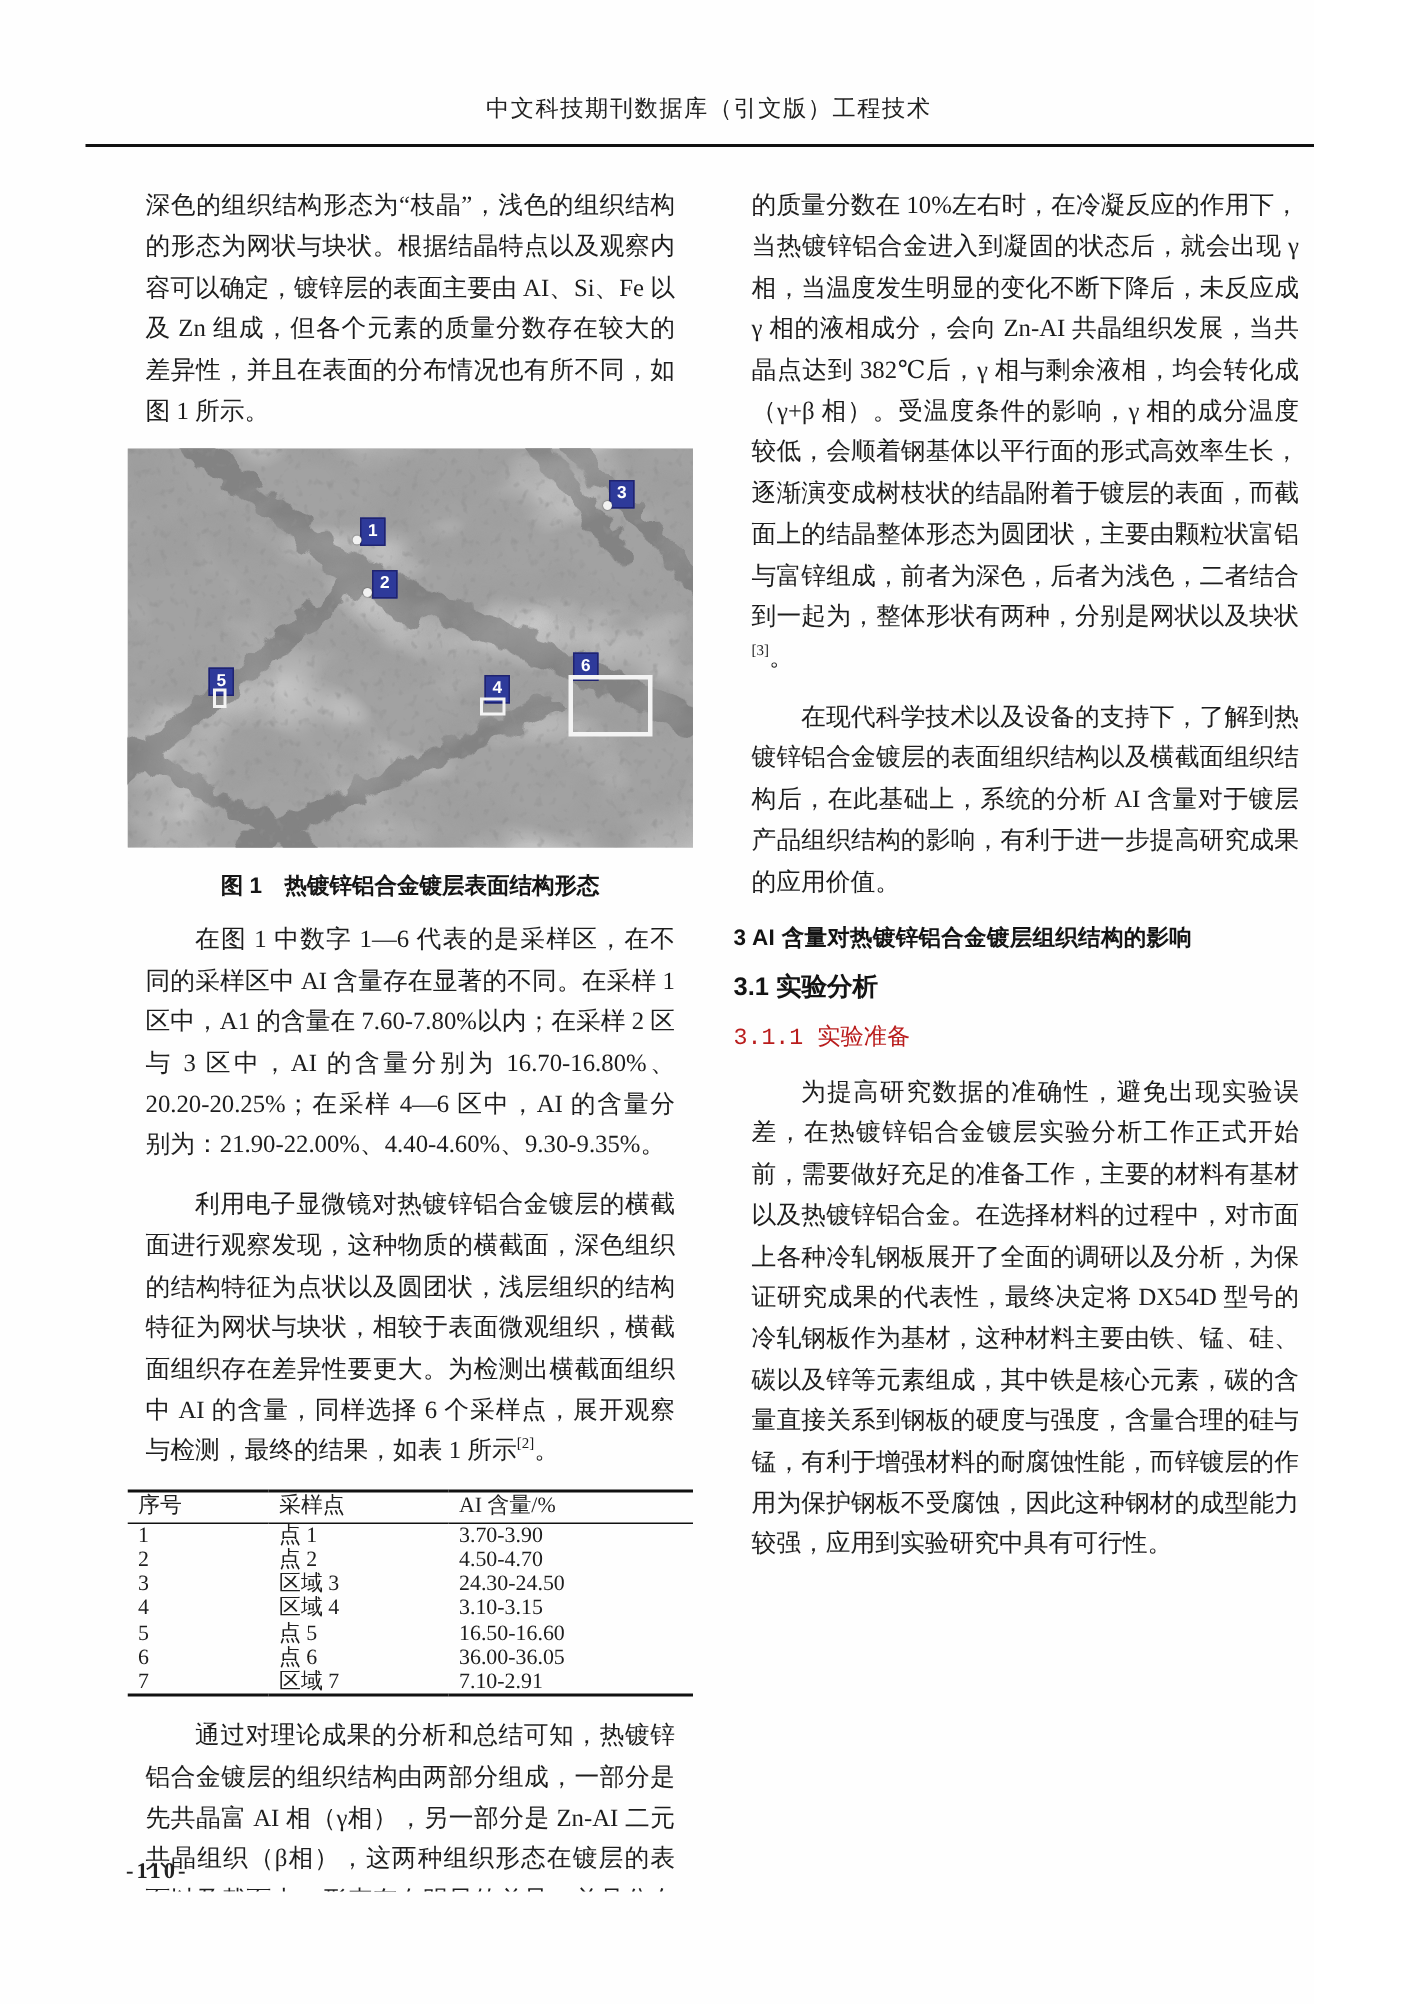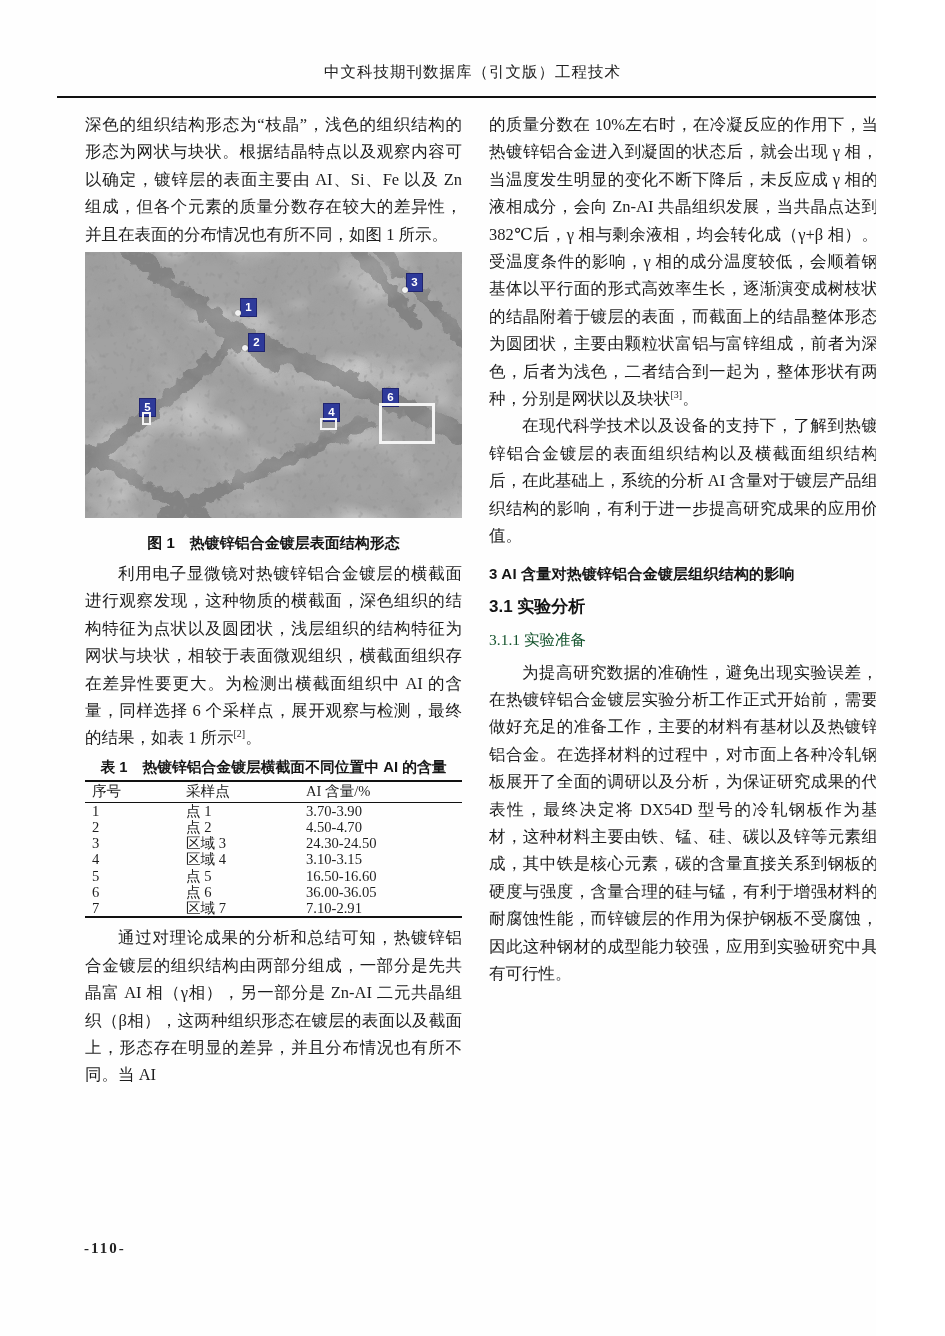--- a/index.html
+++ b/index.html
@@ -4,21 +4,21 @@
 <style>
   html,body{margin:0;padding:0;background:#ffffff;}
   .page{position:relative;width:876px;height:1336px;background:#fefefe;overflow:hidden;
         font-family:"Liberation Serif","DejaVu Serif",serif;color:#1d1d1d;}
   .journal-header{position:absolute;top:62px;left:0;width:945px;text-align:center;
         font-size:15.5px;letter-spacing:1px;color:#222;}
   .header-rule{position:absolute;top:96px;left:57px;width:831px;height:2px;background:#111;}
   .col{position:absolute;top:111px;}
   .col-left{left:85px;width:377px;height:1150px;overflow:hidden;}
   .col-right{left:489px;width:389px;height:1160px;overflow:hidden;}
-  p.body{margin:0;font-size:16.5px;line-height:27.4px;text-align:justify;text-justify:inter-ideograph;}
+  p.body{margin:12px;font-size:16.5px;line-height:27.4px;text-align:justify;text-justify:inter-ideograph;}
   p.indent{text-indent:2em;}
   sup.ref{font-size:10px;line-height:0;}
   
   .figure-wrap{position:relative;width:380px;height:266px;margin:4px 0 2px 0;background:#a0a0a0;overflow:hidden;}
   .figure-wrap svg{position:absolute;left:0;top:0;}
   .marker{position:absolute;width:15px;height:17px;border:1px solid #1f2370;
         color:#fff;font-family:"Liberation Sans",sans-serif;font-size:11.5px;font-weight:bold;
         text-align:center;line-height:16px;}
   .sample-dot{position:absolute;width:6px;height:6px;background:#f2f2f2;border-radius:50%;box-shadow:0 0 1px #333;}
   .sample-rect{position:absolute;border:2px solid #f4f4f4;background:transparent;}
@@ -31,22 +31,22 @@
         border-top:2.6px solid #111;border-bottom:2.6px solid #111;margin-bottom:6px;}
   table.al-table th{font-weight:normal;text-align:left;border-bottom:1.4px solid #111;
         padding:1px 0 2px 7px;line-height:17px;}
   table.al-table td{padding:0 0 0 7px;line-height:16.2px;}
   .c0{width:87px;} .c1{width:113px;}
   
   .h-sec{font-family:"Liberation Sans",sans-serif;font-weight:bold;font-size:15px;
         margin:15px 0 11px 0;color:#141414;letter-spacing:.2px;}
   .h-sub{font-family:"Liberation Sans",sans-serif;font-weight:bold;font-size:17px;
         margin:0 0 11px 0;color:#141414;}
-  .h-subsub{font-family:Liberation Serif, serif;font-weight:normal;font-size:15.5px;
-        margin:12px 0 8px 0;color:#14532d;}
+  .h-subsub{font-family:Liberation Mono, monospace;font-weight:normal;font-size:15.5px;
+        margin:12px 0 8px 0;color:#b91c1c;}
   .page-number{position:absolute;left:84px;top:1240px;font-size:15px;font-weight:bold;
         letter-spacing:2px;color:#222;}
 </style>
 </head>
 <body>
 
 <div class="page">
 
   <div class="journal-header">中文科技期刊数据库（引文版）工程技术</div>
   <div class="header-rule"></div>
@@ -103,23 +103,23 @@
 
       <div class="marker" style="left:54px;top:146px;background:#2e3a9a;"><span>5</span></div>
       <div class="sample-rect" style="left:57px;top:160px;width:5px;height:9px;"></div>
 
       <div class="marker" style="left:297px;top:136px;background:#2e3a9a;"><span>6</span></div>
       <div class="sample-rect" style="left:294px;top:151px;width:50px;height:35px;border-width:3px;"></div>
     </div>
 
     <div class="caption">图 1　热镀锌铝合金镀层表面结构形态</div>
 
+    <p class="body indent">在图 1 中数字 1—6 代表的是采样区，在不同的采样区中 AI 含量存在显著的不同。在采样 1 区中，A1 的含量在 7.60-7.80%以内；在采样 2 区与 3 区中，AI 的含量分别为 16.70-16.80%、20.20-20.25%；在采样 4—6 区中，AI 的含量分别为：21.90-22.00%、4.40-4.60%、9.30-9.35%。</p>
     <p class="body indent"><span>利用电子显微镜对热镀锌铝合金镀层的横截面进行观察发现，这种物质的横截面，深色组织的结构特征为点状以及圆团状，浅层组织的结构特征为网状与块状，相较于表面微观组织，横截面组织存在差异性要更大。为检测出横截面组织中 AI 的含量，同样选择 6 个采样点，展开观察与检测，最终的结果，如表 1 所示</span><sup class="ref">[2]</sup><span>。</span></p>
 
-    <div class="table-title">表 1　热镀锌铝合金镀层横截面不同位置中 AI 的含量</div>
     <table class="al-table">
       <thead>
         <tr>
           <th class="c0">序号</th>
           <th class="c1">采样点</th>
           <th>AI 含量/%</th>
         </tr>
       </thead>
       <tbody>
         <tr>

